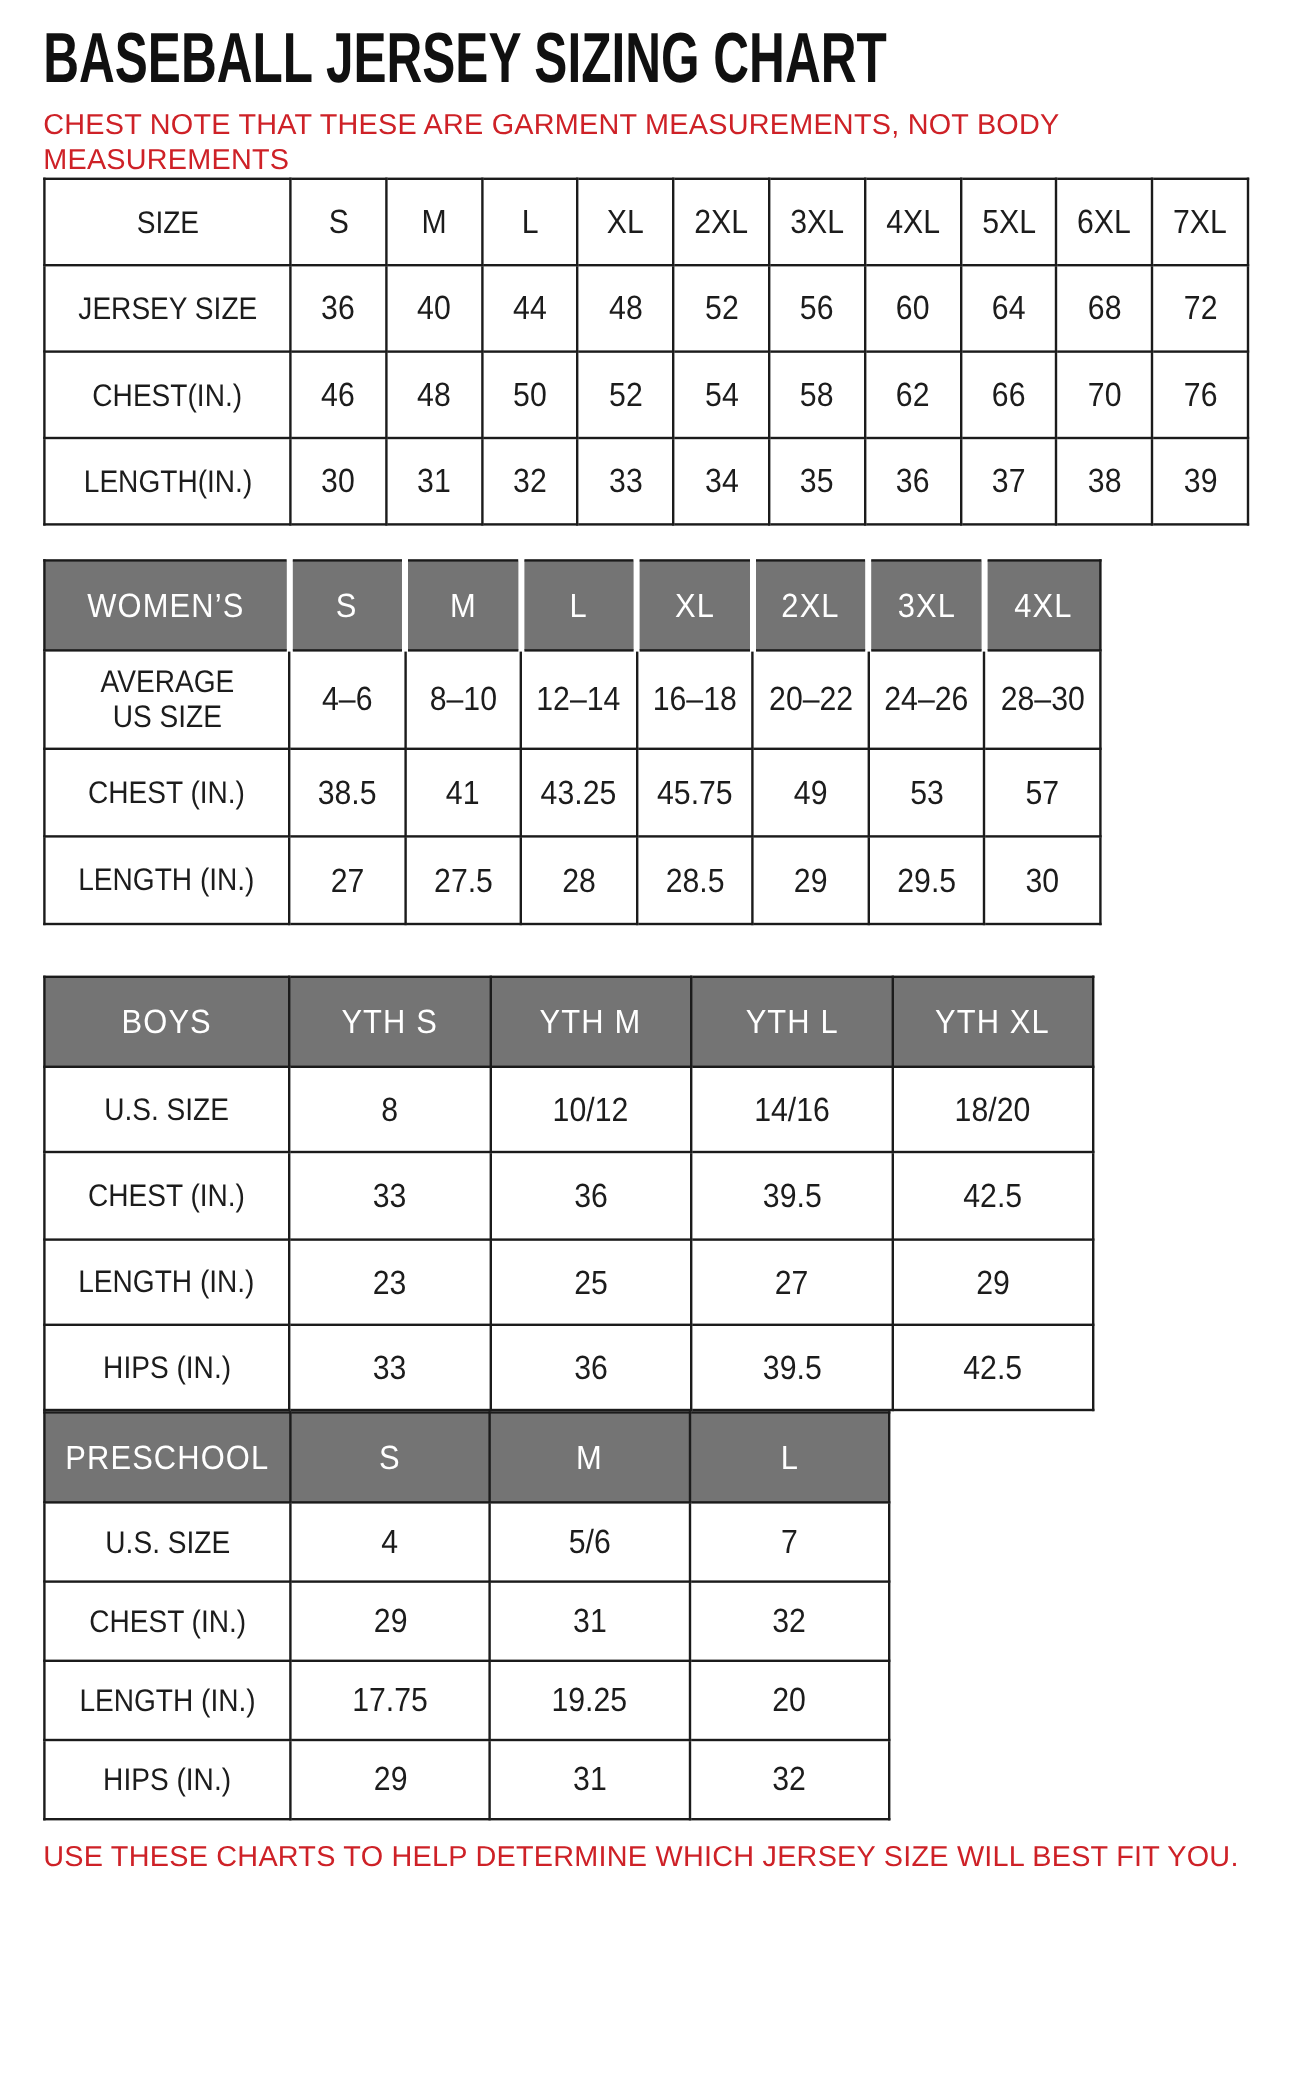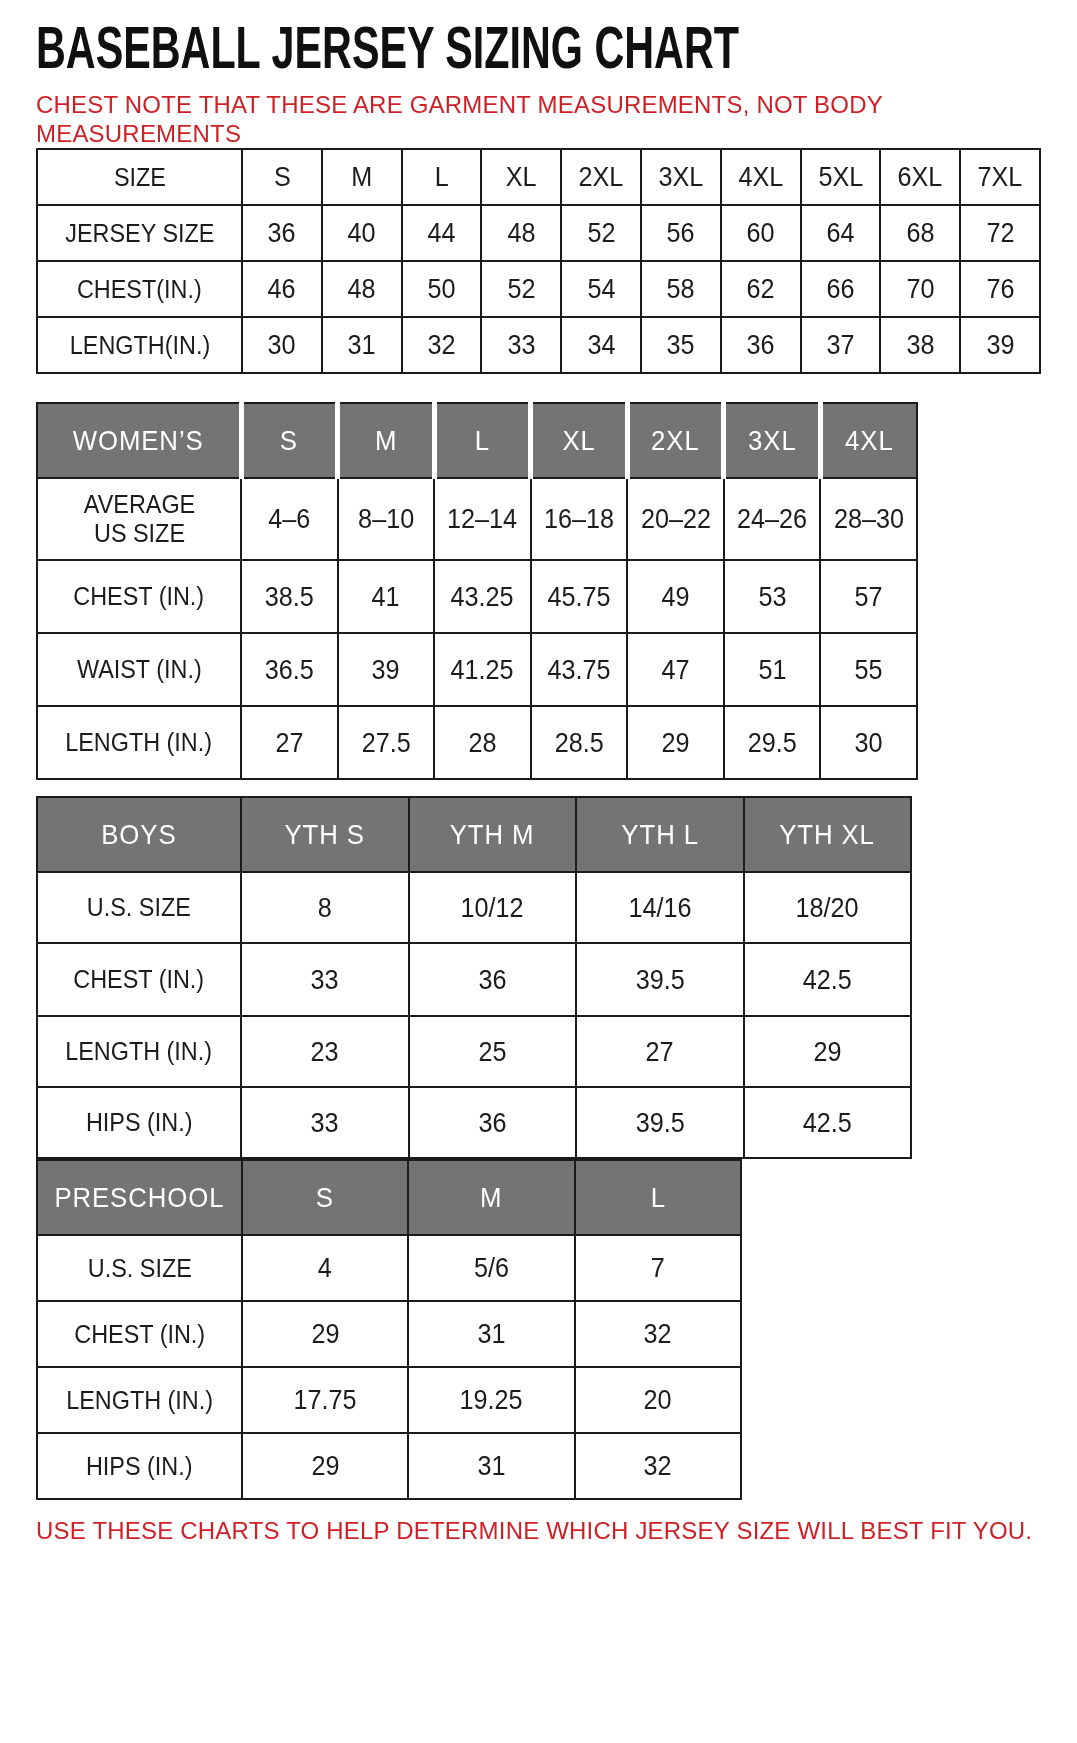--- a/index.html
+++ b/index.html
@@ -36,32 +36,32 @@
   td{
     border:2px solid #1b1b1b;text-align:center;vertical-align:middle;
     padding:0;font-size:28px;background:#fff;
   }
   td span{display:inline-block;transform:scaleX(0.9);line-height:1.12;text-align:center;}
   td.lbl{font-size:26px;}
   tr.hd td{background:#747474;color:#ffffff;font-size:28px;}
   tr.hd td span{transform:scaleX(0.92);letter-spacing:1px;}
 
   .t-mens{width:1005px;}
-  .t-mens tr{height:56px;}
+  .t-mens tr{height:72px;}
   .t-mens col.c0{width:205px;}
 
   .t-womens{width:882px;margin-top:28px;padding-left:24px;}
   .t-womens col.c0{width:204px;}
   .t-womens tr.hd{height:75px;}
   .t-womens tr.r0{height:82px;}
   .t-womens tr.r1,.t-womens tr.r2,.t-womens tr.r3{height:73px;}
   .t-womens tr.hd td + td{border-left:5px solid #ffffff;}
   .t-womens td.narrow span{max-width:125px;}
 
-  .t-boys{width:876px;margin-top:16px;}
+  .t-boys{width:876px;margin-top:42px;}
   .t-boys col.c0{width:204px;}
   .t-boys tr.hd{height:75px;}
   .t-boys tr.r0{height:71px;}
   .t-boys tr.r1{height:73px;}
   .t-boys tr.r2,.t-boys tr.r3{height:71px;}
 
   .t-pre{width:706px;}
   .t-pre col.c0{width:205px;}
   .t-pre tr.hd{height:75px;}
   .t-pre tr.r0,.t-pre tr.r1,.t-pre tr.r2,.t-pre tr.r3{height:66px;}
@@ -180,30 +180,20 @@
     <tr class="r1">
       <td class="lbl"><span>CHEST (IN.)</span></td>
       <td><span>38.5</span></td>
       <td><span>41</span></td>
       <td><span>43.25</span></td>
       <td><span>45.75</span></td>
       <td><span>49</span></td>
       <td><span>53</span></td>
       <td><span>57</span></td>
     </tr>
-    <tr class="r2">
-      <td class="lbl"><span>WAIST (IN.)</span></td>
-      <td><span>36.5</span></td>
-      <td><span>39</span></td>
-      <td><span>41.25</span></td>
-      <td><span>43.75</span></td>
-      <td><span>47</span></td>
-      <td><span>51</span></td>
-      <td><span>55</span></td>
-    </tr>
     <tr class="r3">
       <td class="lbl"><span>LENGTH (IN.)</span></td>
       <td><span>27</span></td>
       <td><span>27.5</span></td>
       <td><span>28</span></td>
       <td><span>28.5</span></td>
       <td><span>29</span></td>
       <td><span>29.5</span></td>
       <td><span>30</span></td>
     </tr>

